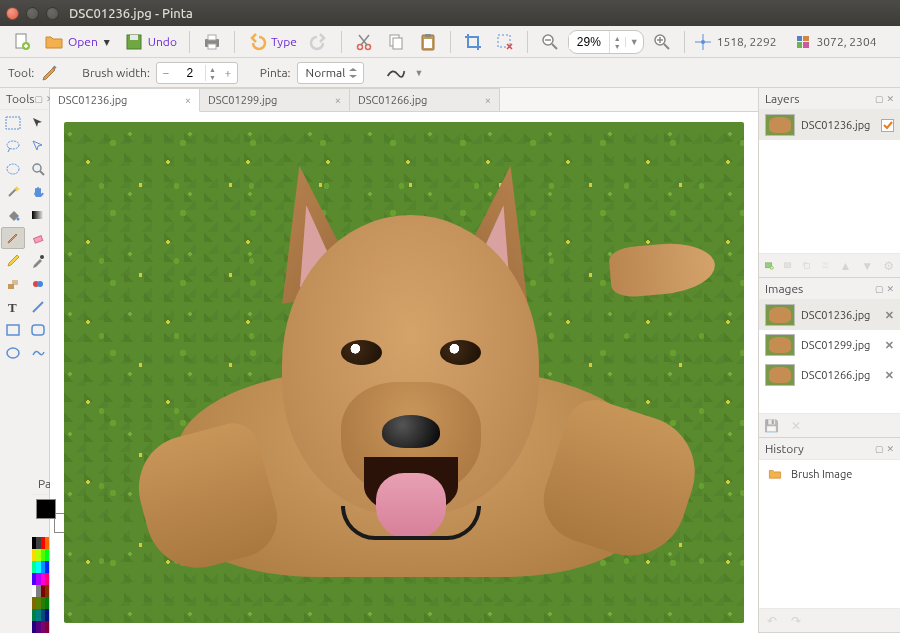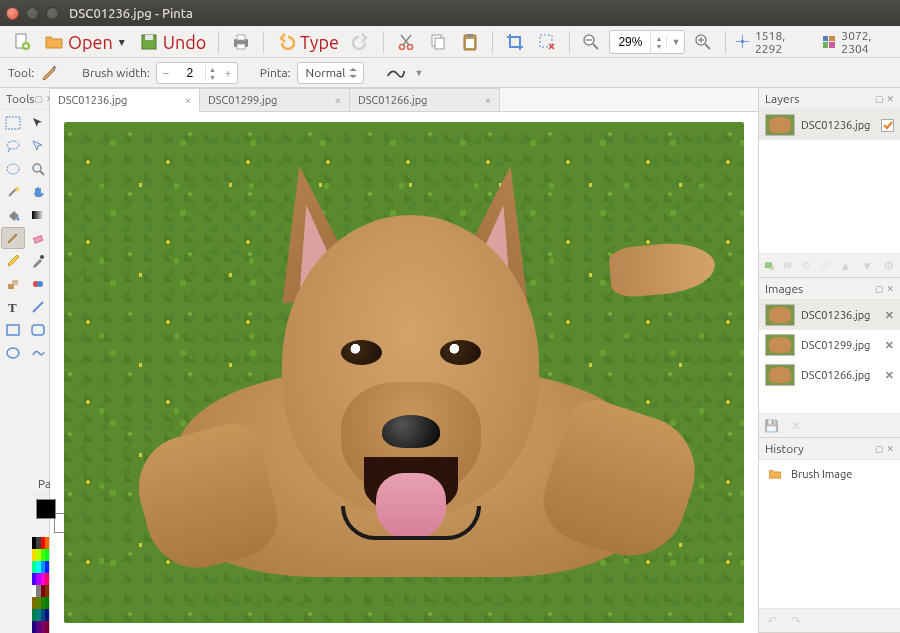--- a/index.html
+++ b/index.html
@@ -4,24 +4,24 @@
 <style>
 * { box-sizing: border-box; margin: 0; padding: 0; }
 body { font-family: "Ubuntu", "Segoe UI", sans-serif; font-size: 12px; background: #f2f1f0; color: #3c3c3c; overflow: hidden; width: 900px; height: 633px; }
 .titlebar { height: 26px; background: linear-gradient(to bottom, #4c4b47, #3c3b37); display: flex; align-items: center; padding: 0 6px; color: #dfdbd2; font-size: 13px; font-weight: 500; }
 .window-controls { display: flex; gap: 7px; margin-right: 10px; }
 .wc { width: 13px; height: 13px; border-radius: 50%; border: 1px solid rgba(0,0,0,0.4); }
 .wc-close { background: radial-gradient(circle at 35% 30%, #f39b8a, #e25e3e); }
 .wc-min, .wc-max { background: radial-gradient(circle at 35% 30%, #6b6a65, #555450); }
 .toolbar1 { height: 32px; display: flex; align-items: center; padding: 2px 8px; gap: 4px; border-bottom: 1px solid #d6d3cf; }
 .tbtn { display: inline-flex; align-items: center; gap: 4px; padding: 2px 4px; border-radius: 3px; cursor: pointer; height: 26px; }
-.tbtn .lbl { font-size: 18px; color: #b91c1c; }
+.tbtn .lbl { font-size: 12px; color: #6d28d9; }
 .sep { width: 1px; height: 22px; background: #d0cdc8; margin: 0 4px; }
 .ico { width: 20px; height: 20px; display: inline-flex; align-items: center; justify-content: center; }
-.zoom-box { display: flex; align-items: center; border: 1px solid #c9c6c1; background: #fff; border-radius: 3px; height: 24px; }
+.zoom-box { display: flex; align-items: center; border: 1px solid #c9c6c1; background: #fff; border-radius: 9px; height: 24px; }
 .zoom-box input { border: none; width: 40px; text-align: center; font-size: 12px; outline: none; }
 .zoom-box .arr { width: 16px; display: flex; flex-direction: column; font-size: 7px; color: #888; align-items: center; border-left: 1px solid #ddd; height: 100%; justify-content: center; }
 .status { font-size: 12px; color: #555; }
 .swatch-grid { width: 12px; height: 12px; display: grid; grid-template: 1fr 1fr / 1fr 1fr; gap: 1px; }
 .swatch-grid span:nth-child(1){background:#5a7fc0;} .swatch-grid span:nth-child(2){background:#d08644;} .swatch-grid span:nth-child(3){background:#6fb256;} .swatch-grid span:nth-child(4){background:#c95b9e;}
 .toolbar2 { height: 30px; display: flex; align-items: center; padding: 0 8px; gap: 6px; border-bottom: 1px solid #d6d3cf; font-size: 12px; }
 .toolbar2 label { color: #4c4c4c; }
 .spin { display: flex; align-items: center; border: 1px solid #c9c6c1; background: #fff; border-radius: 3px; height: 22px; }
 .spin .minus, .spin .plus { width: 18px; text-align: center; color: #888; cursor: pointer; }
 .spin input { border: none; width: 30px; text-align: center; font-size: 12px; outline: none; }

